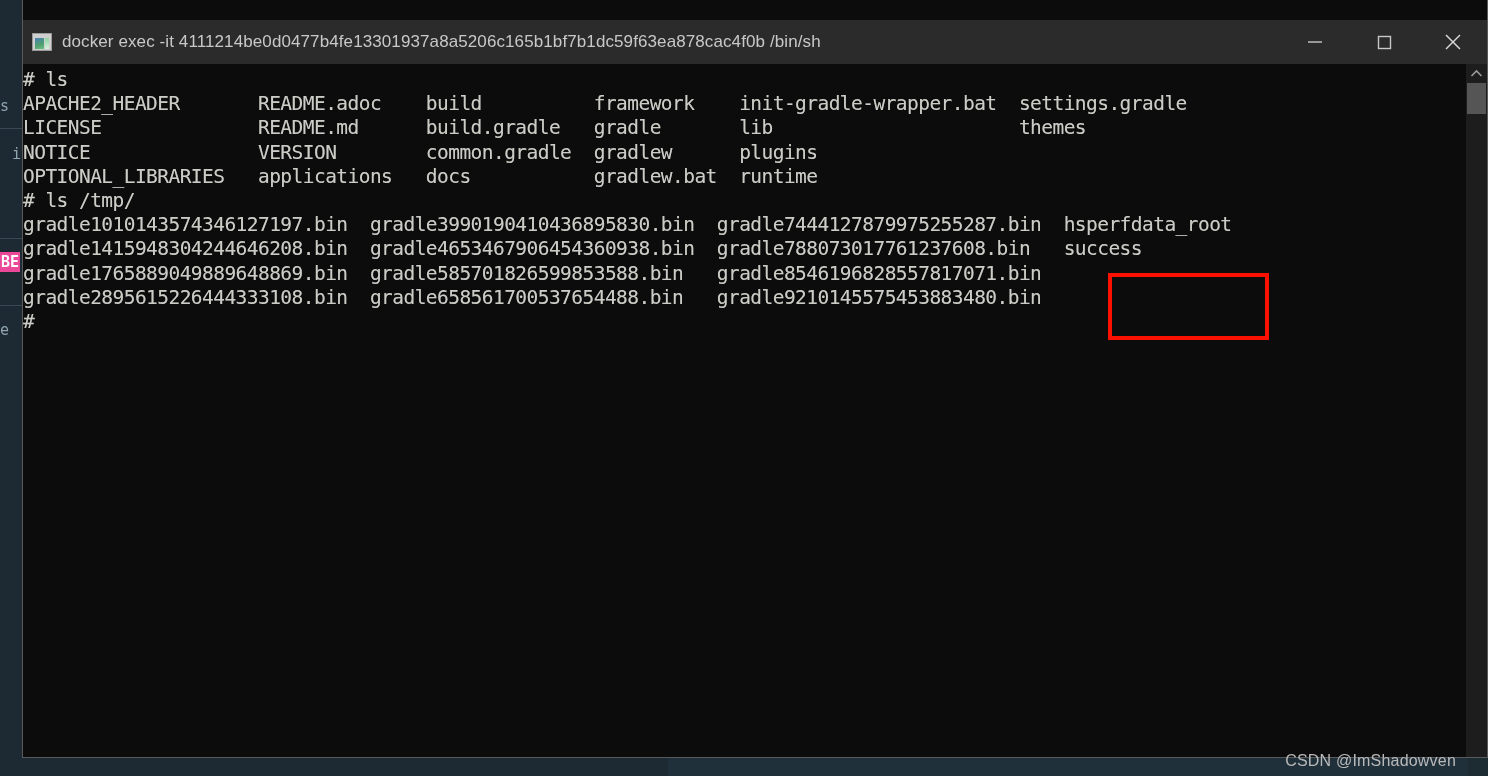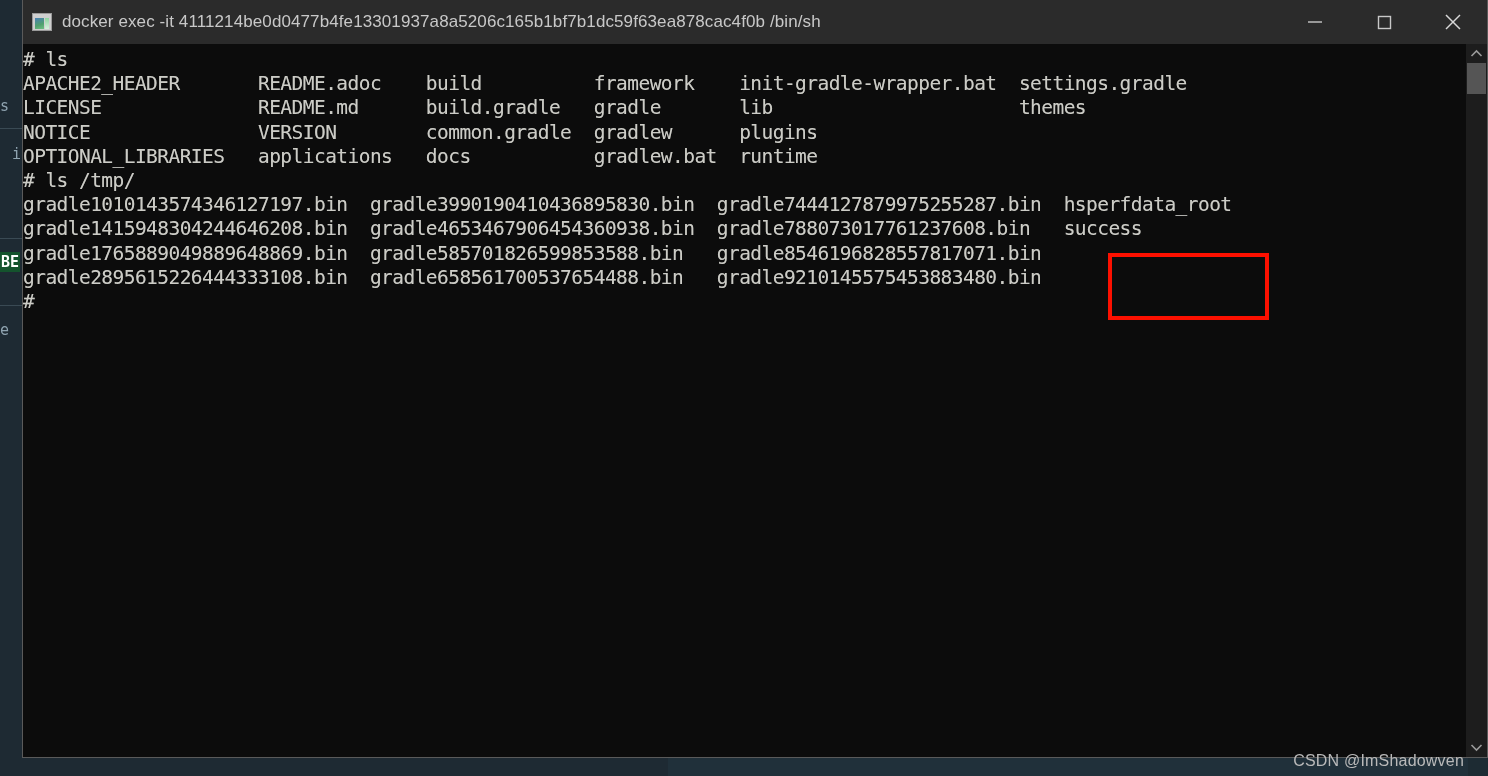--- a/index.html
+++ b/index.html
@@ -73,21 +73,21 @@
     left: 0;
     color: #8fa3b0;
     font-family: "DejaVu Sans Mono", monospace;
     font-size: 15px;
     line-height: 17px;
     white-space: nowrap;
   }
   .bg-frag-hl {
     position: absolute;
     left: 0;
-    background: #14532d;
+    background: #ec4899;
     color: #ffffff;
     font-family: "DejaVu Sans Mono", monospace;
     font-size: 15px;
     font-weight: bold;
     line-height: 20px;
     padding: 0 1px;
     white-space: nowrap;
   }
   .bg-hline {
     position: absolute;
@@ -110,20 +110,21 @@
     overflow: hidden;
   }
 
   .titlebar {
     position: relative;
     height: 44px;
     background: #2b2b2b;
     display: flex;
     align-items: center;
     user-select: none;
+    margin-top: 20px;
   }
 
   .title-icon {
     width: 20px; height: 18px;
     margin-left: 9px;
     margin-right: 10px;
     flex: 0 0 auto;
     background: #cfcfcf;
     border: 1px solid #9a9a9a;
     position: relative;
@@ -221,21 +222,21 @@
     left: 1px;
     top: 19px;
     width: 19px;
     height: 31px;
     background: #555555;
   }
 
   
   .watermark {
     position: absolute;
-    right: 24px;
+    right: 32px;
     bottom: 6px;
     color: #b9b9b9;
     font-family: "Liberation Sans", sans-serif;
     font-size: 16px;
     letter-spacing: 0.2px;
     white-space: nowrap;
   }
 </style>
 </head>
 <body>

